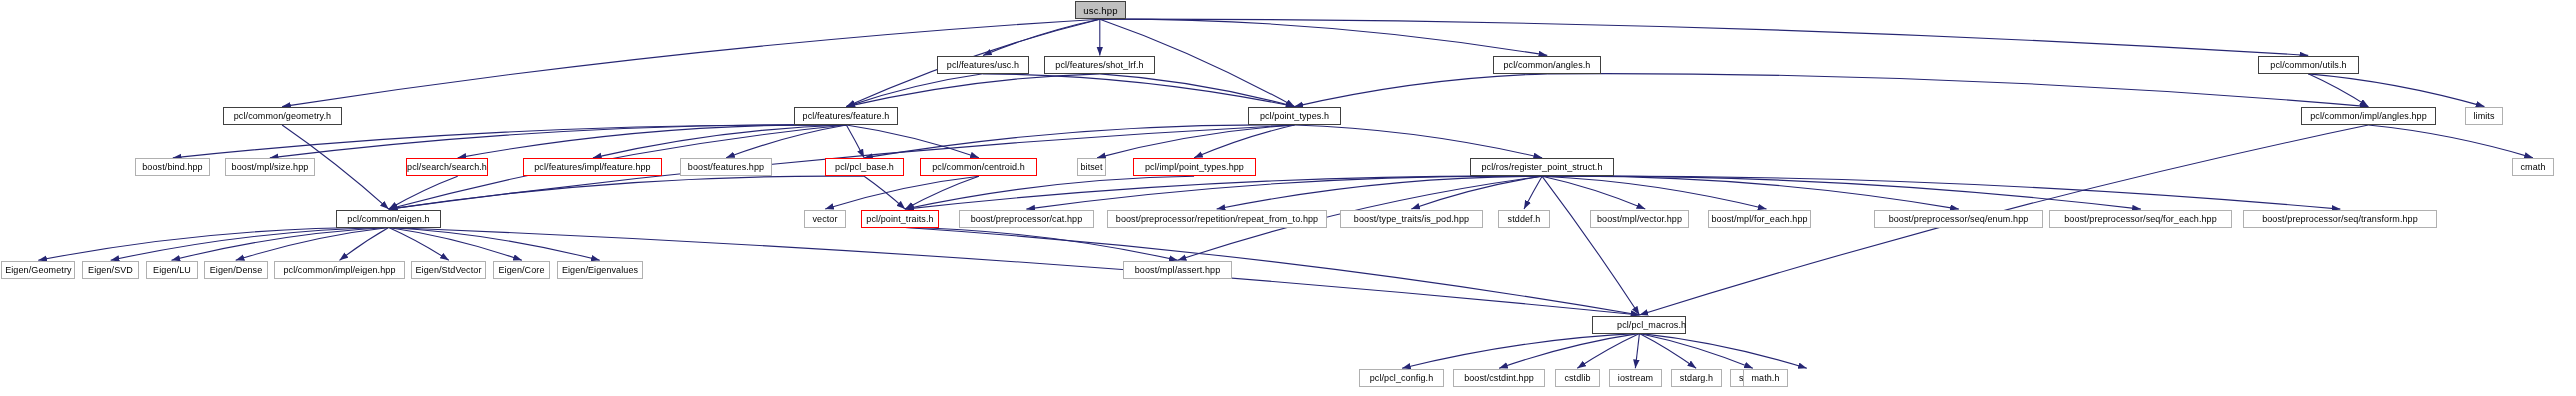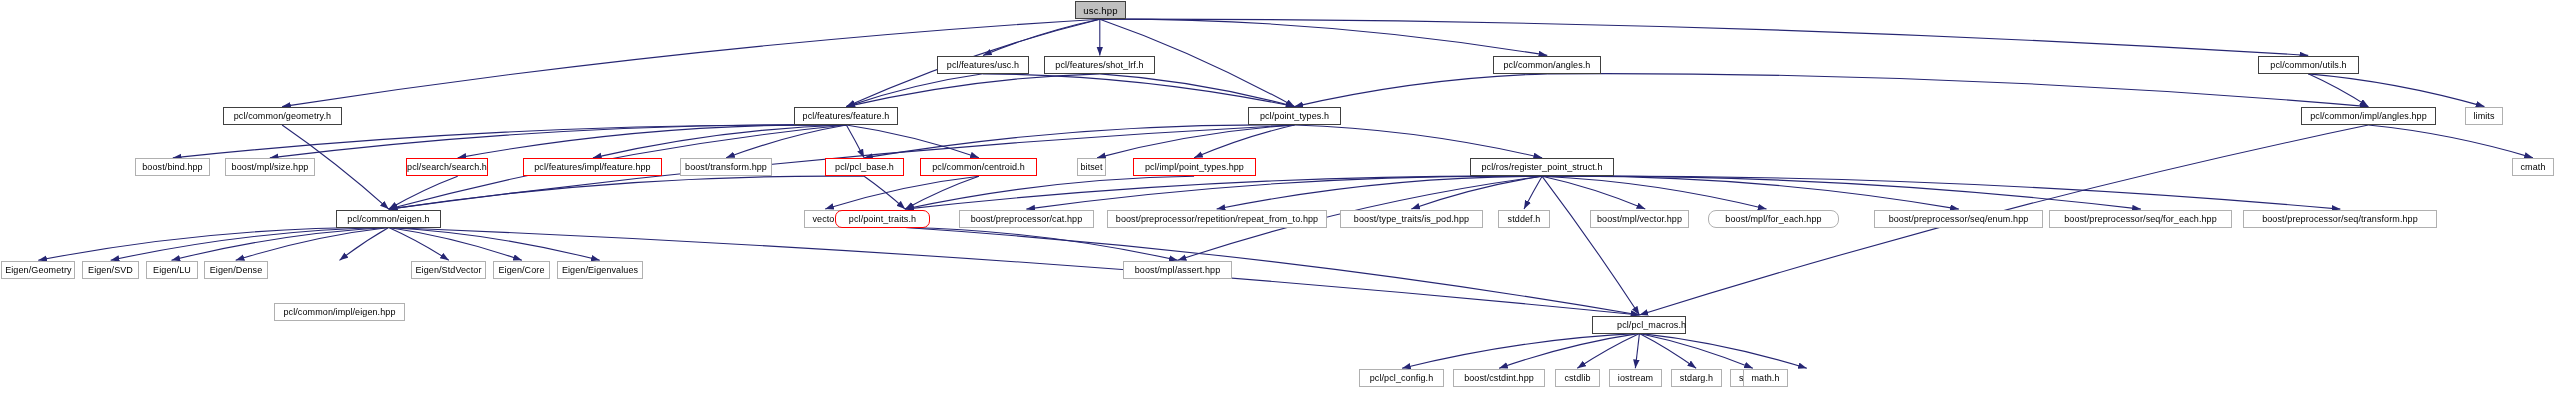--- a/index.html
+++ b/index.html
@@ -129,44 +129,44 @@
       <div class="node dark" style="left: 2258px; top: 56px; width: 101px;">pcl/common/utils.h</div>
       <div class="node dark" style="left: 223px; top: 107px; width: 119px;">pcl/common/geometry.h</div>
       <div class="node dark" style="left: 794px; top: 107px; width: 104px;">pcl/features/feature.h</div>
       <div class="node dark" style="left: 1248px; top: 107px; width: 93px;">pcl/point_types.h</div>
       <div class="node dark" style="left: 2301px; top: 107px; width: 135px;">pcl/common/impl/angles.hpp</div>
       <div class="node" style="left: 2465px; top: 107px; width: 38px;">limits</div>
       <div class="node" style="left: 135px; top: 158px; width: 75px;">boost/bind.hpp</div>
       <div class="node" style="left: 225px; top: 158px; width: 90px;">boost/mpl/size.hpp</div>
       <div class="node red" style="left: 406px; top: 158px; width: 82px;">pcl/search/search.h</div>
       <div class="node red" style="left: 523px; top: 158px; width: 139px;">pcl/features/impl/feature.hpp</div>
-      <div class="node" style="left: 680px; top: 158px; width: 92px;">boost/transform.hpp</div>
+      <div class="node" style="left: 680px; top: 158px; width: 92px;">boost/features.hpp</div>
       <div class="node red" style="left: 825px; top: 158px; width: 79px;">pcl/pcl_base.h</div>
       <div class="node red" style="left: 920px; top: 158px; width: 117px;">pcl/common/centroid.h</div>
       <div class="node" style="left: 1077px; top: 158px; width: 29px;">bitset</div>
       <div class="node red" style="left: 1133px; top: 158px; width: 123px;">pcl/impl/point_types.hpp</div>
       <div class="node dark" style="left: 1470px; top: 158px; width: 144px;">pcl/ros/register_point_struct.h</div>
       <div class="node dark" style="left: 336px; top: 210px; width: 105px;">pcl/common/eigen.h</div>
       <div class="node" style="left: 804px; top: 210px; width: 42px;">vector</div>
-      <div class="node red" style="left: 835px; top: 210px; width: 95px; border-radius: 7px;">pcl/point_traits.h</div>
+      <div class="node red" style="left: 861px; top: 210px; width: 78px;">pcl/point_traits.h</div>
       <div class="node" style="left: 959px; top: 210px; width: 135px;">boost/preprocessor/cat.hpp</div>
       <div class="node" style="left: 1107px; top: 210px; width: 220px;">boost/preprocessor/repetition/repeat_from_to.hpp</div>
       <div class="node" style="left: 1340px; top: 210px; width: 143px;">boost/type_traits/is_pod.hpp</div>
       <div class="node" style="left: 1498px; top: 210px; width: 52px;">stddef.h</div>
       <div class="node" style="left: 1590px; top: 210px; width: 99px;">boost/mpl/vector.hpp</div>
-      <div class="node" style="left: 1708px; top: 210px; width: 131px; border-radius: 8px;">boost/mpl/for_each.hpp</div>
+      <div class="node" style="left: 1708px; top: 210px; width: 103px;">boost/mpl/for_each.hpp</div>
       <div class="node" style="left: 1874px; top: 210px; width: 169px;">boost/preprocessor/seq/enum.hpp</div>
       <div class="node" style="left: 2049px; top: 210px; width: 183px;">boost/preprocessor/seq/for_each.hpp</div>
       <div class="node" style="left: 2243px; top: 210px; width: 194px;">boost/preprocessor/seq/transform.hpp</div>
       <div class="node" style="left: 2512px; top: 158px; width: 42px;">cmath</div>
       <div class="node" style="left: 1.4px; top: 261px; width: 74px;">Eigen/Geometry</div>
       <div class="node" style="left: 82px; top: 261px; width: 57px;">Eigen/SVD</div>
       <div class="node" style="left: 146px; top: 261px; width: 52px;">Eigen/LU</div>
       <div class="node" style="left: 204px; top: 261px; width: 64px;">Eigen/Dense</div>
-      <div class="node" style="left: 274px; top: 261px; width: 131px; margin-top: 42px;">pcl/common/impl/eigen.hpp</div>
+      <div class="node" style="left: 274px; top: 261px; width: 131px;">pcl/common/impl/eigen.hpp</div>
       <div class="node" style="left: 411px; top: 261px; width: 75px;">Eigen/StdVector</div>
       <div class="node" style="left: 493px; top: 261px; width: 57px;">Eigen/Core</div>
       <div class="node" style="left: 557px; top: 261px; width: 86px;">Eigen/Eigenvalues</div>
       <div class="node" style="left: 1123px; top: 261px; width: 109px;">boost/mpl/assert.hpp</div>
       <div class="node dark" style="left: 1592px; top: 316px; width: 94px; padding-left: 30px;">pcl/pcl_macros.h</div>
       <div class="node" style="left: 1359px; top: 369px; width: 85px;">pcl/pcl_config.h</div>
       <div class="node" style="left: 1453px; top: 369px; width: 92px;">boost/cstdint.hpp</div>
       <div class="node" style="left: 1555px; top: 369px; width: 45px;">cstdlib</div>
       <div class="node" style="left: 1609px; top: 369px; width: 53px;">iostream</div>
       <div class="node" style="left: 1671px; top: 369px; width: 51px;">stdarg.h</div>

